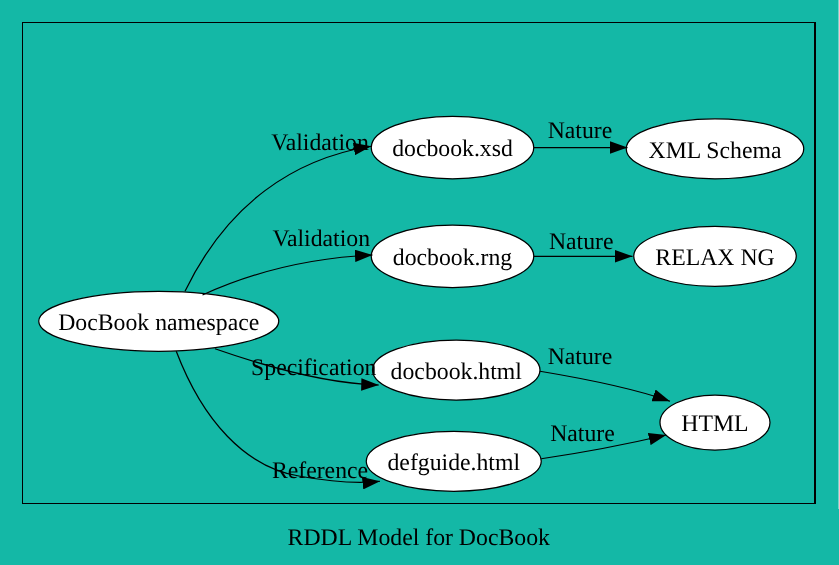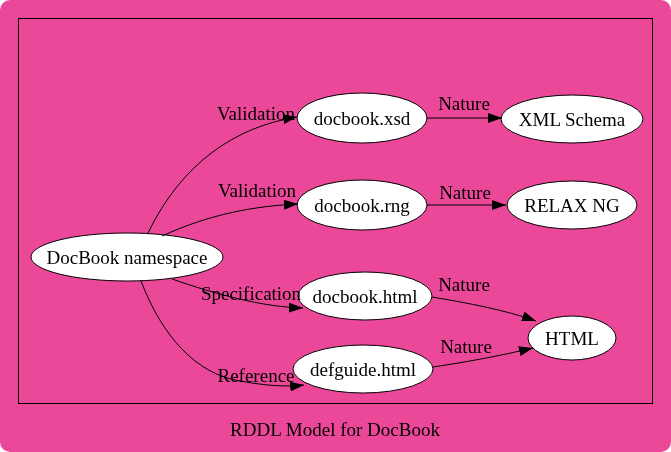--- a/index.html
+++ b/index.html
@@ -4,23 +4,22 @@
 <style>
   html, body {
     margin: 0;
     padding: 0;
     background: #ffffff;
   }
   .stage {
     position: relative;
     width: 671px;
     height: 452px;
-    background: #ec4899;
+    background: #14b8a6;
     overflow: hidden;
-    border-radius: 10px;
   }
   svg {
     display: block;
   }
   svg text {
     font-family: "Liberation Serif", "DejaVu Serif", serif;
     font-size: 19px;
     fill: #000000;
   }
   .node ellipse {

